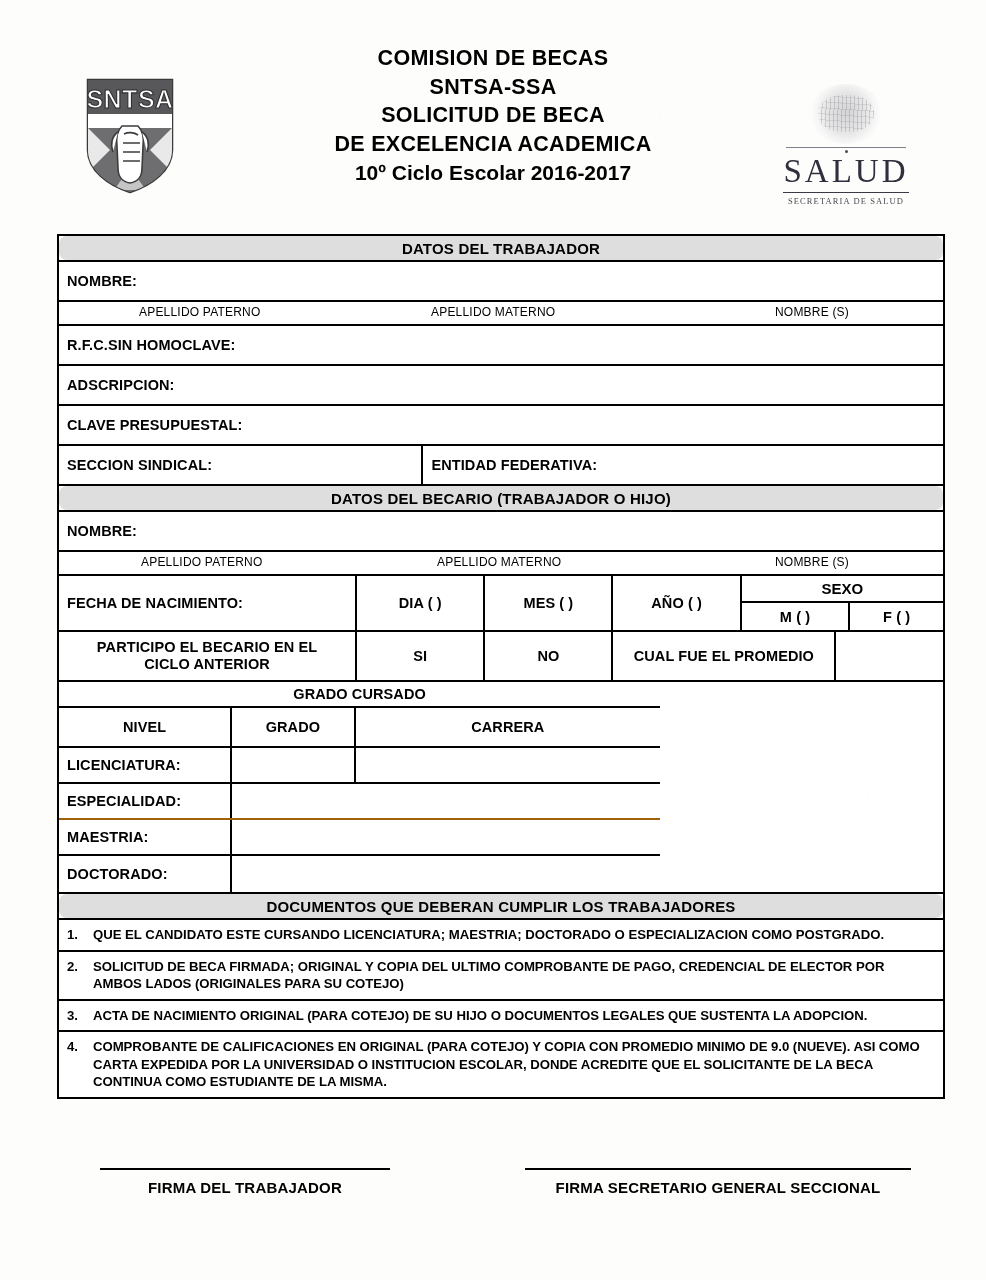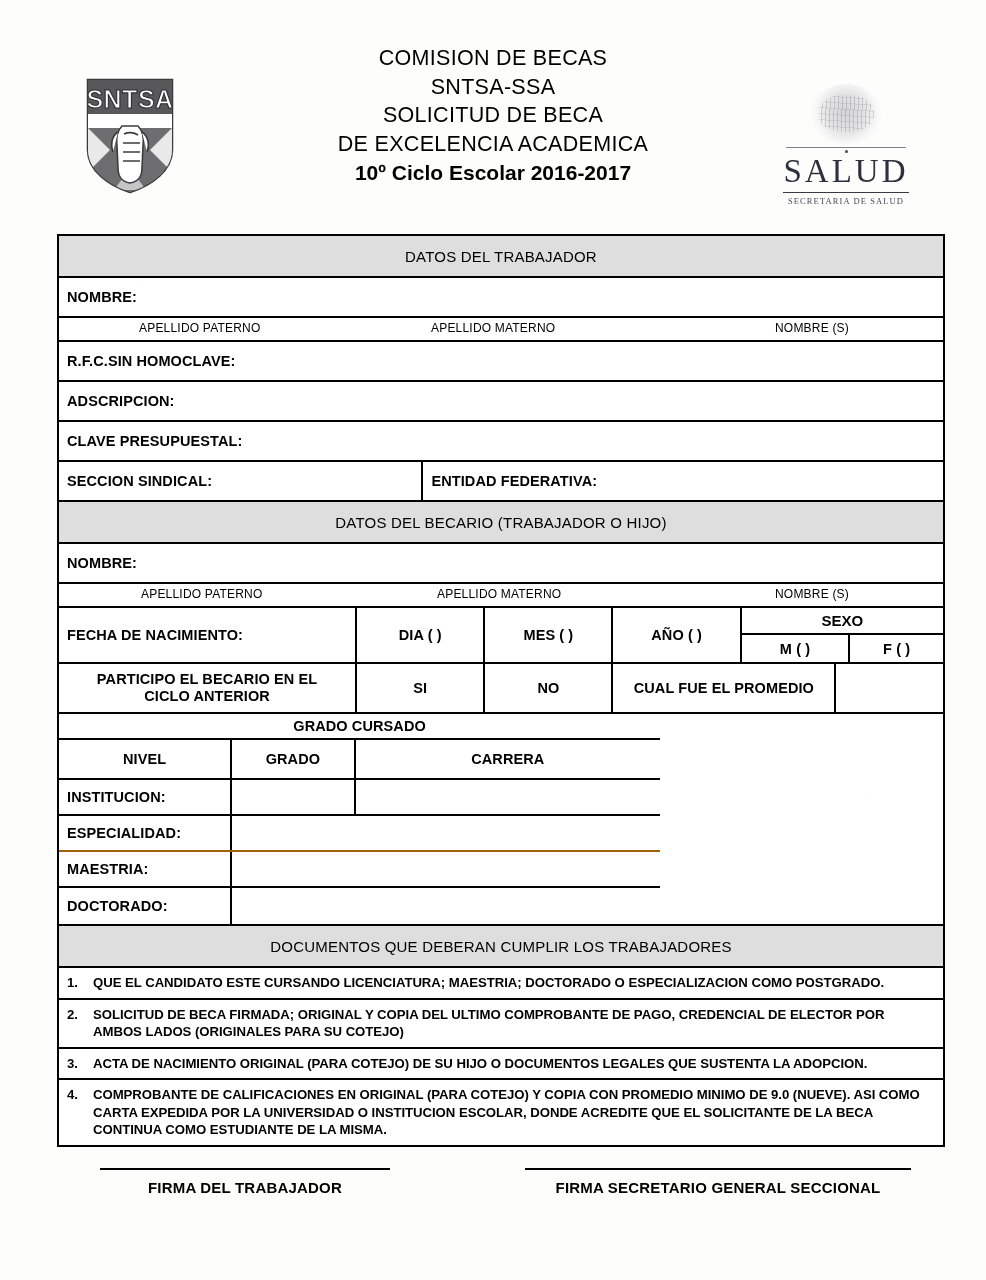--- a/index.html
+++ b/index.html
@@ -97,21 +97,21 @@
   }
   .title-block {
     position: absolute;
     left: 190px;
     right: 190px;
     top: 44px;
     text-align: center;
   }
   .title-block .t {
     font-size: 21.5px;
-    font-weight: normal;
+    font-weight: bold;
     line-height: 28.5px;
     letter-spacing: .3px;
     text-align: center;
   }
   .title-block .t-last {
     font-size: 21px;
     font-weight: bold;
     line-height: 30px;
   }
 
@@ -138,25 +138,26 @@
     align-items: center;
     font-size: 14.5px;
     font-weight: bold;
     letter-spacing: .1px;
   }
   .cell + .cell { border-left: 2px solid #000; }
 
   .section-head {
     background: #dedede;
     justify-content: center;
-    height: 40px;
+    height: 24px;
     font-size: 15px;
-    font-weight: normal;
+    font-weight: bold;
     width: 100%;
     letter-spacing: .2px;
+    border-radius: 8px;
   }
   .field-row { height: 40px; }
   .sublabel-row {
     height: 22px;
     border-bottom: 2px solid #000;
     position: relative;
   }
   .sublabel {
     position: absolute;
     font-size: 12px;
@@ -430,21 +431,21 @@
         <div class="row grado-header-row" style="border-bottom:2px solid #000">
           <div class="cell center" style="width:100%">GRADO CURSADO</div>
         </div>
         <div class="row grado-col-row" style="border-bottom:2px solid #000">
           <div class="cell center" style="width:28.5%;border-left:none">NIVEL</div>
           <div class="cell center" style="width:20.5%">GRADO</div>
           <div class="cell center" style="width:51%">CARRERA</div>
         </div>
 
         <div class="row nivel-row" style="border-bottom:2px solid #000">
-          <div class="cell" style="width:28.5%;border-left:none">INSTITUCION:</div>
+          <div class="cell" style="width:28.5%;border-left:none">LICENCIATURA:</div>
           <div class="cell center" style="width:20.5%;font-weight:normal"></div>
           <div class="cell" style="width:51%;font-weight:normal"></div>
         </div>
         <div class="row nivel-row" style="border-bottom:2px solid #a16207">
           <div class="cell" style="width:28.5%;border-left:none">ESPECIALIDAD:</div>
           <div class="cell center" style="width:20.5%;font-weight:normal"></div>
           <div class="cell" style="width:51%;font-weight:normal;border-left:none"></div>
         </div>
         <div class="row nivel-row" style="border-bottom:2px solid #000">
           <div class="cell" style="width:28.5%;border-left:none">MAESTRIA:</div>

